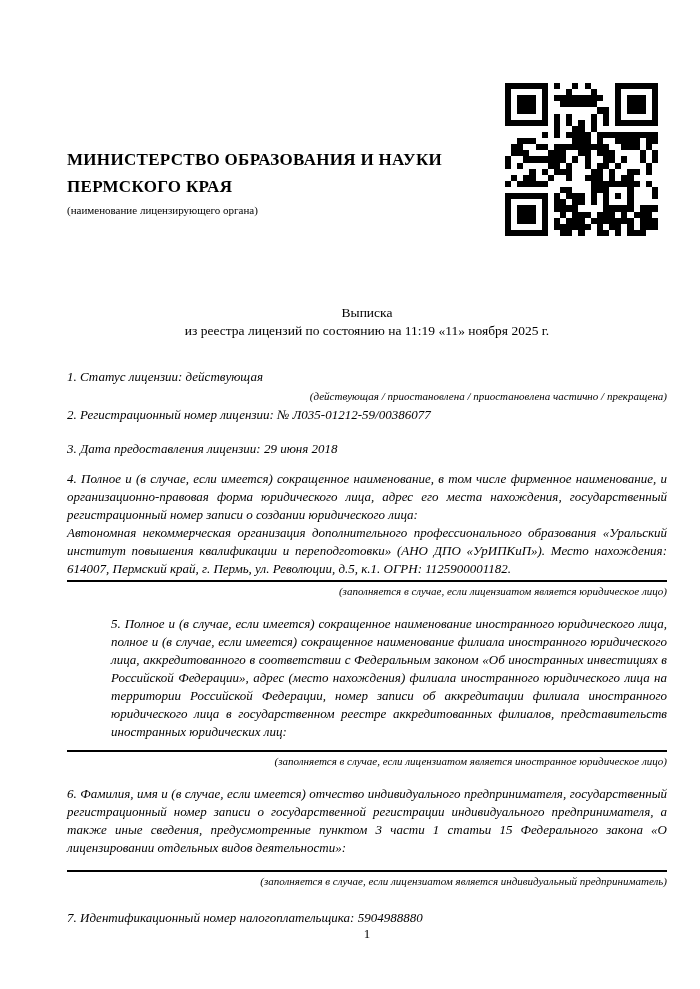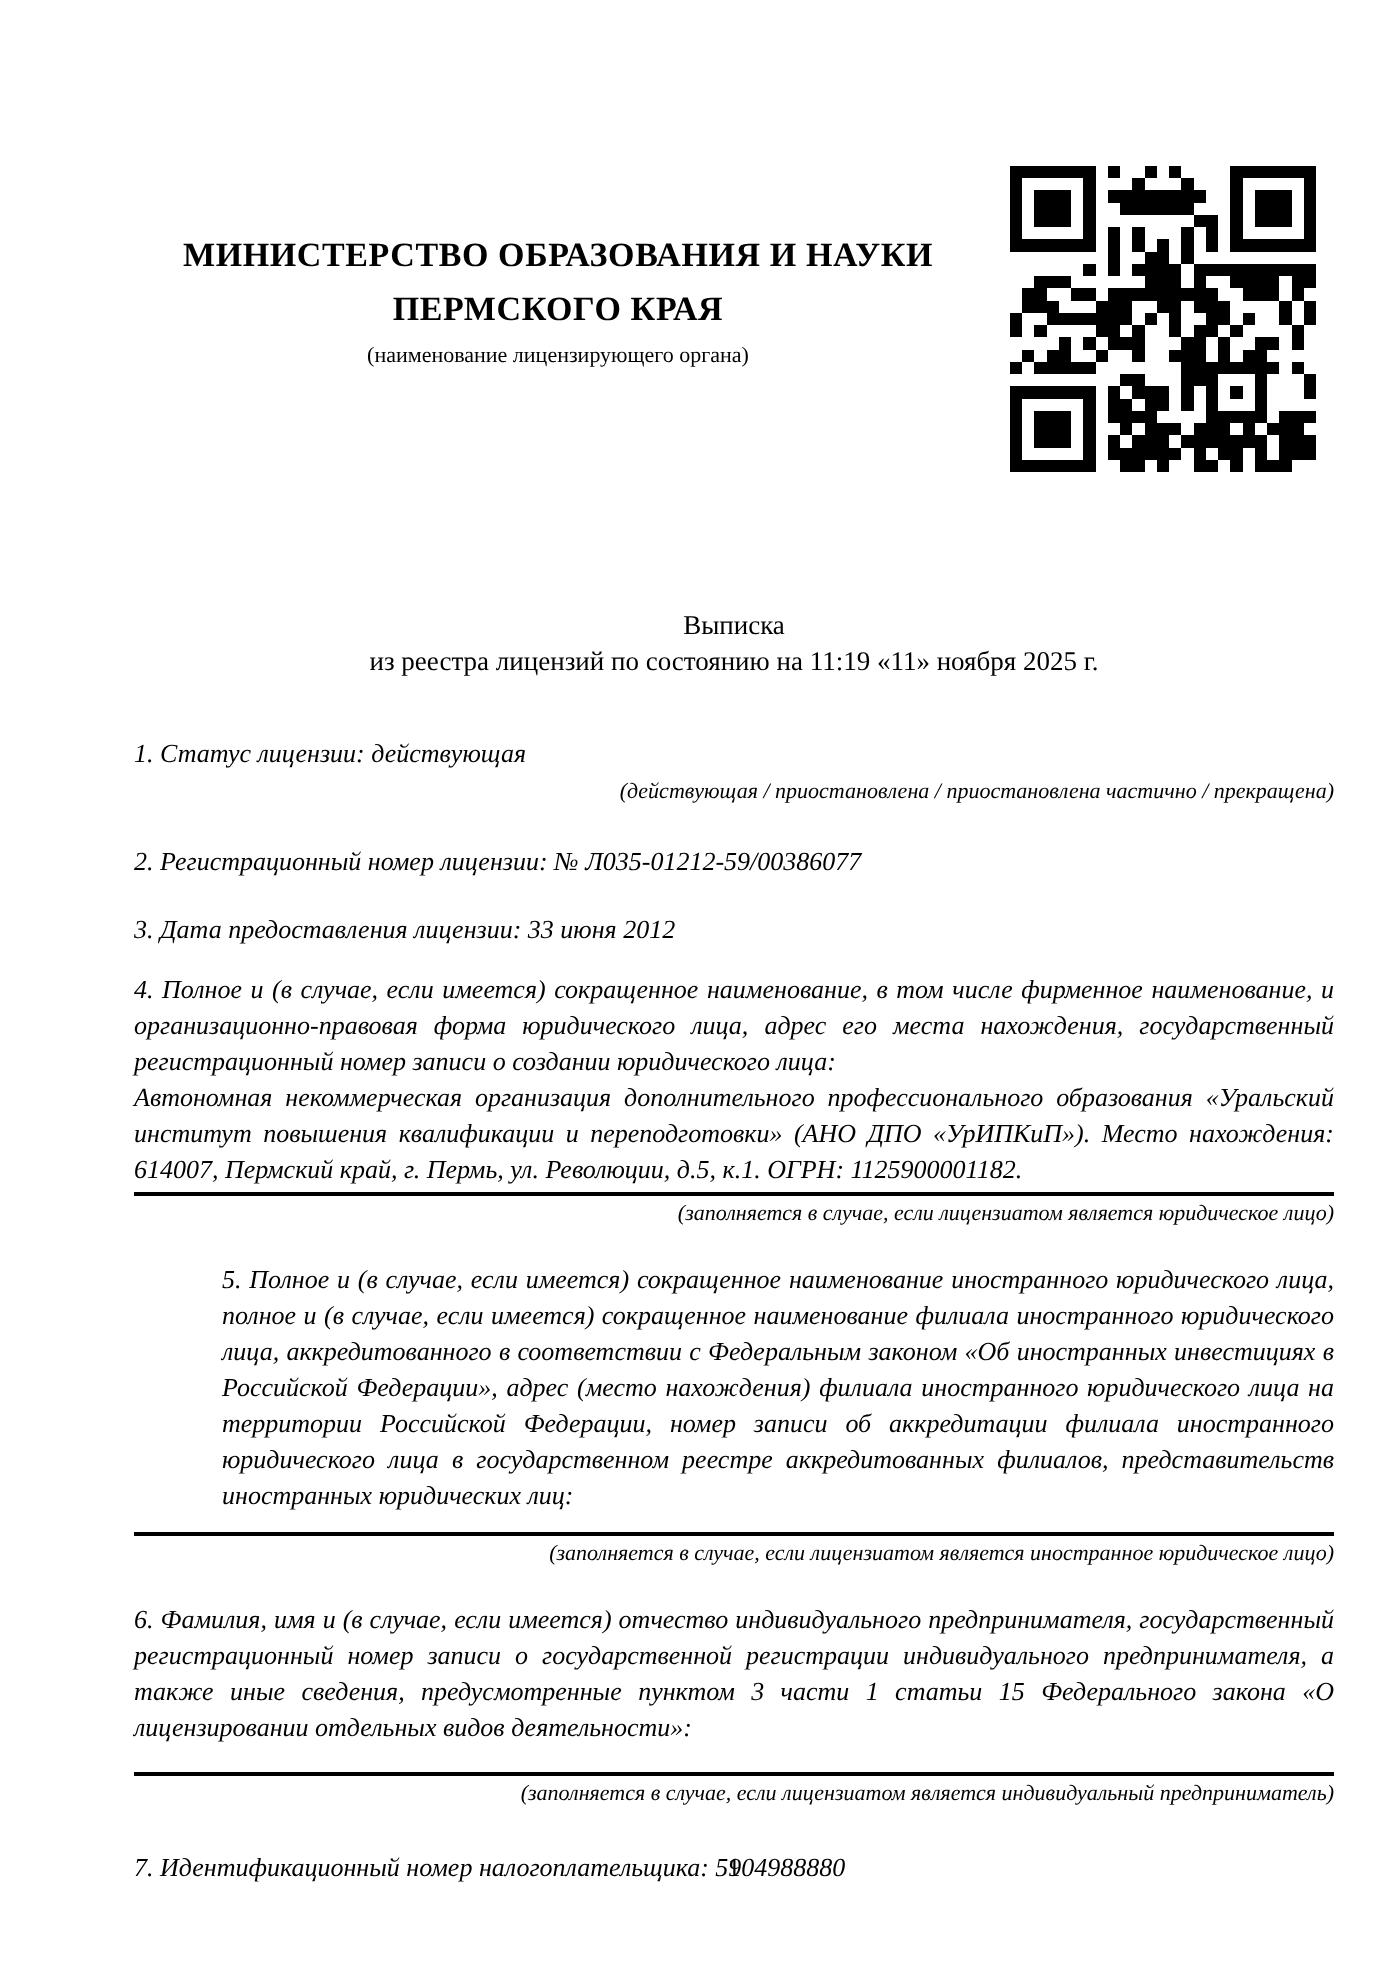--- a/index.html
+++ b/index.html
@@ -13,23 +13,22 @@
     height: 989px;
     background: #ffffff;
     color: #000000;
     font-family: "Liberation Serif", serif;
     overflow: hidden;
   }
   
   .org-header {
     position: absolute;
     left: 67px;
-    top: 114px;
+    top: 146px;
     width: 424px;
-    text-align: center;
   }
   .org-name {
     font-size: 17px;
     font-weight: bold;
     line-height: 27px;
     letter-spacing: 0.3px;
   }
   .org-caption {
     font-size: 11px;
     margin-top: 4px;
@@ -67,21 +66,21 @@
   .para {
     text-align: justify;
     text-justify: inter-word;
   }
   .caption {
     font-size: 11px;
     line-height: 13px;
     text-align: right;
   }
   .caption-status { margin-top: 4px; }
-  .item2 { margin-top: 19px; }
+  .item2 { margin-top: 3px; }
   .item3 { margin-top: 16px; }
   .item4q { margin-top: 12px; }
   .rule {
     border-top: 2px solid #000000;
     height: 0;
   }
   .rule1 { margin-top: 2px; }
   .rule-caption { margin-top: 3px; }
   .item5 { margin-top: 17px; margin-left: 44px; }
   .rule2 { margin-top: 9px; }
@@ -454,21 +453,21 @@
     <div>Выписка</div>
     <div>из реестра лицензий по состоянию на 11:19 «11» ноября 2025 г.</div>
   </div>
 
   <div class="items">
     <div class="line">1. Статус лицензии: действующая</div>
     <div class="caption caption-status">(действующая / приостановлена / приостановлена частично / прекращена)</div>
 
     <div class="line item2">2. Регистрационный номер лицензии: № Л035-01212-59/00386077</div>
 
-    <div class="line item3">3. Дата предоставления лицензии: 33 июня 2012</div>
+    <div class="line item3">3. Дата предоставления лицензии: 29 июня 2018</div>
 
     <div class="para item4q">4. Полное и (в случае, если имеется) сокращенное наименование, в том числе фирменное наименование, и организационно-правовая форма юридического лица, адрес его места нахождения, государственный регистрационный номер записи о создании юридического лица:</div>
     <div class="para">Автономная некоммерческая организация дополнительного профессионального образования «Уральский институт повышения квалификации и переподготовки» (АНО ДПО «УрИПКиП»). Место нахождения: 614007, Пермский край, г. Пермь, ул. Революции, д.5, к.1. ОГРН: 1125900001182.</div>
     <div class="rule rule1"></div>
     <div class="caption rule-caption">(заполняется в случае, если лицензиатом является юридическое лицо)</div>
 
     <div class="para item5">5. Полное и (в случае, если имеется) сокращенное наименование иностранного юридического лица, полное и (в случае, если имеется) сокращенное наименование филиала иностранного юридического лица, аккредитованного в соответствии с Федеральным законом «Об иностранных инвестициях в Российской Федерации», адрес (место нахождения) филиала иностранного юридического лица на территории Российской Федерации, номер записи об аккредитации филиала иностранного юридического лица в государственном реестре аккредитованных филиалов, представительств иностранных юридических лиц:</div>
     <div class="rule rule2"></div>
     <div class="caption rule-caption">(заполняется в случае, если лицензиатом является иностранное юридическое лицо)</div>
 

